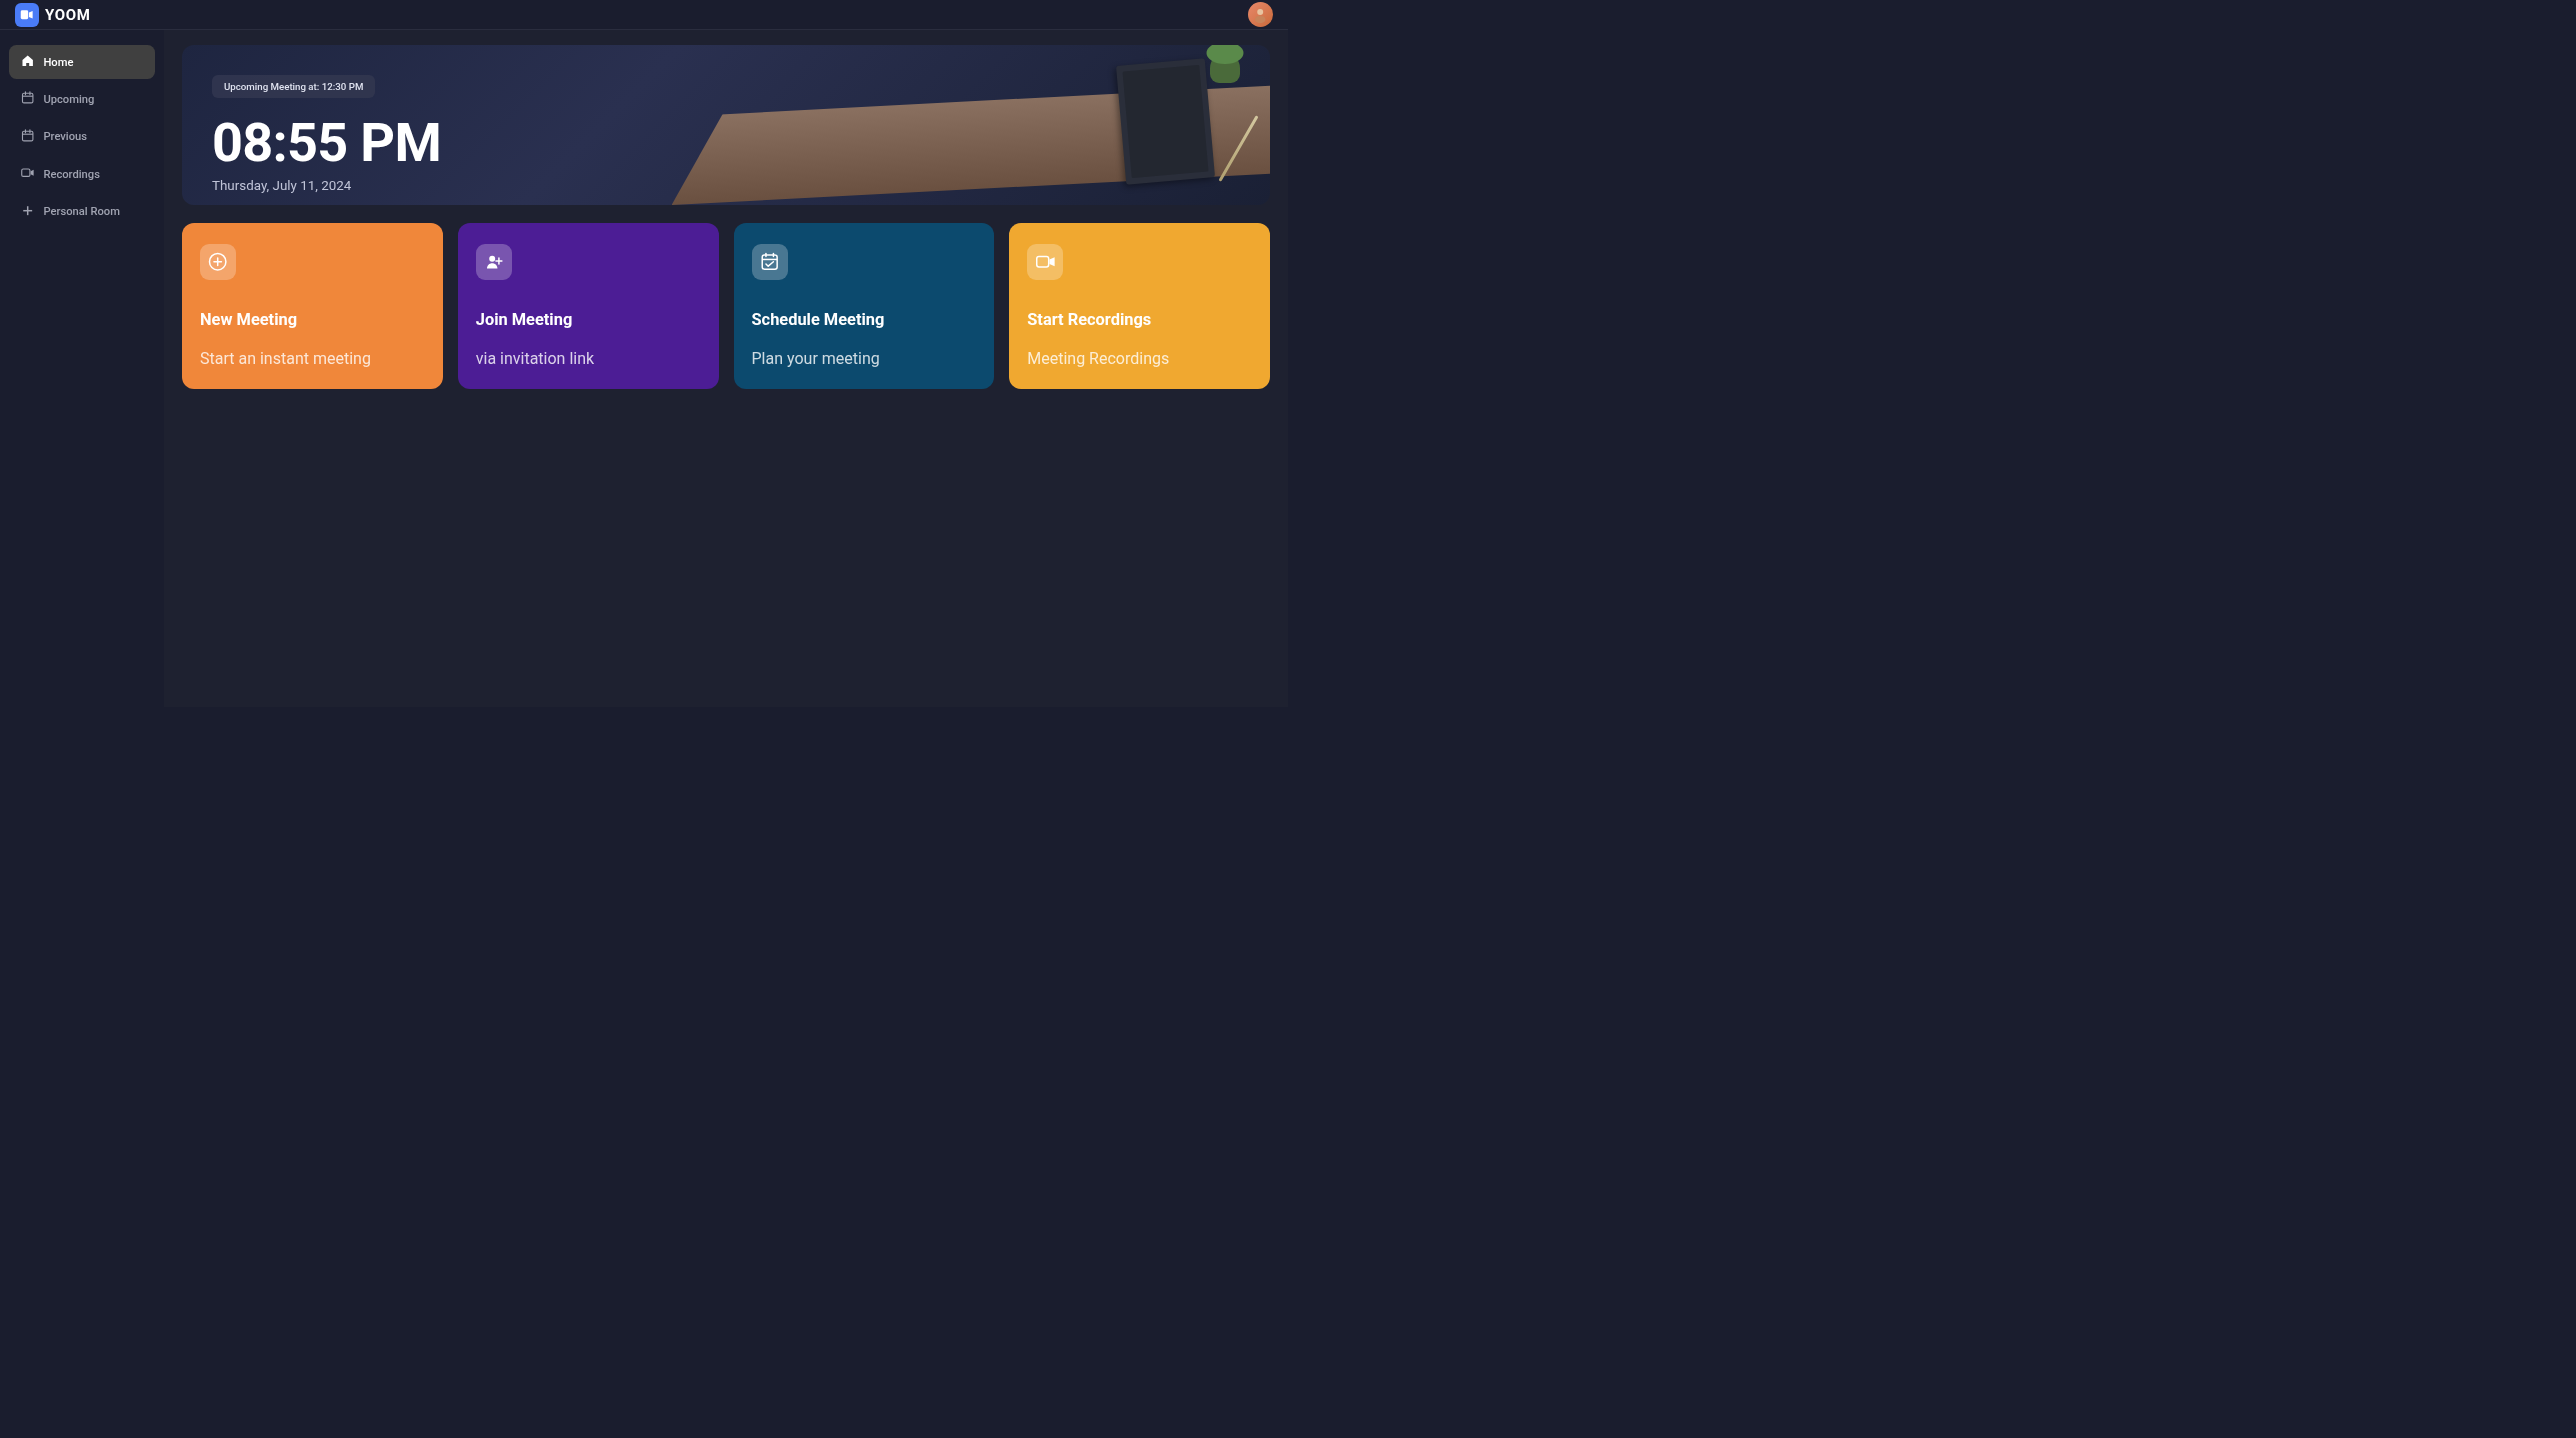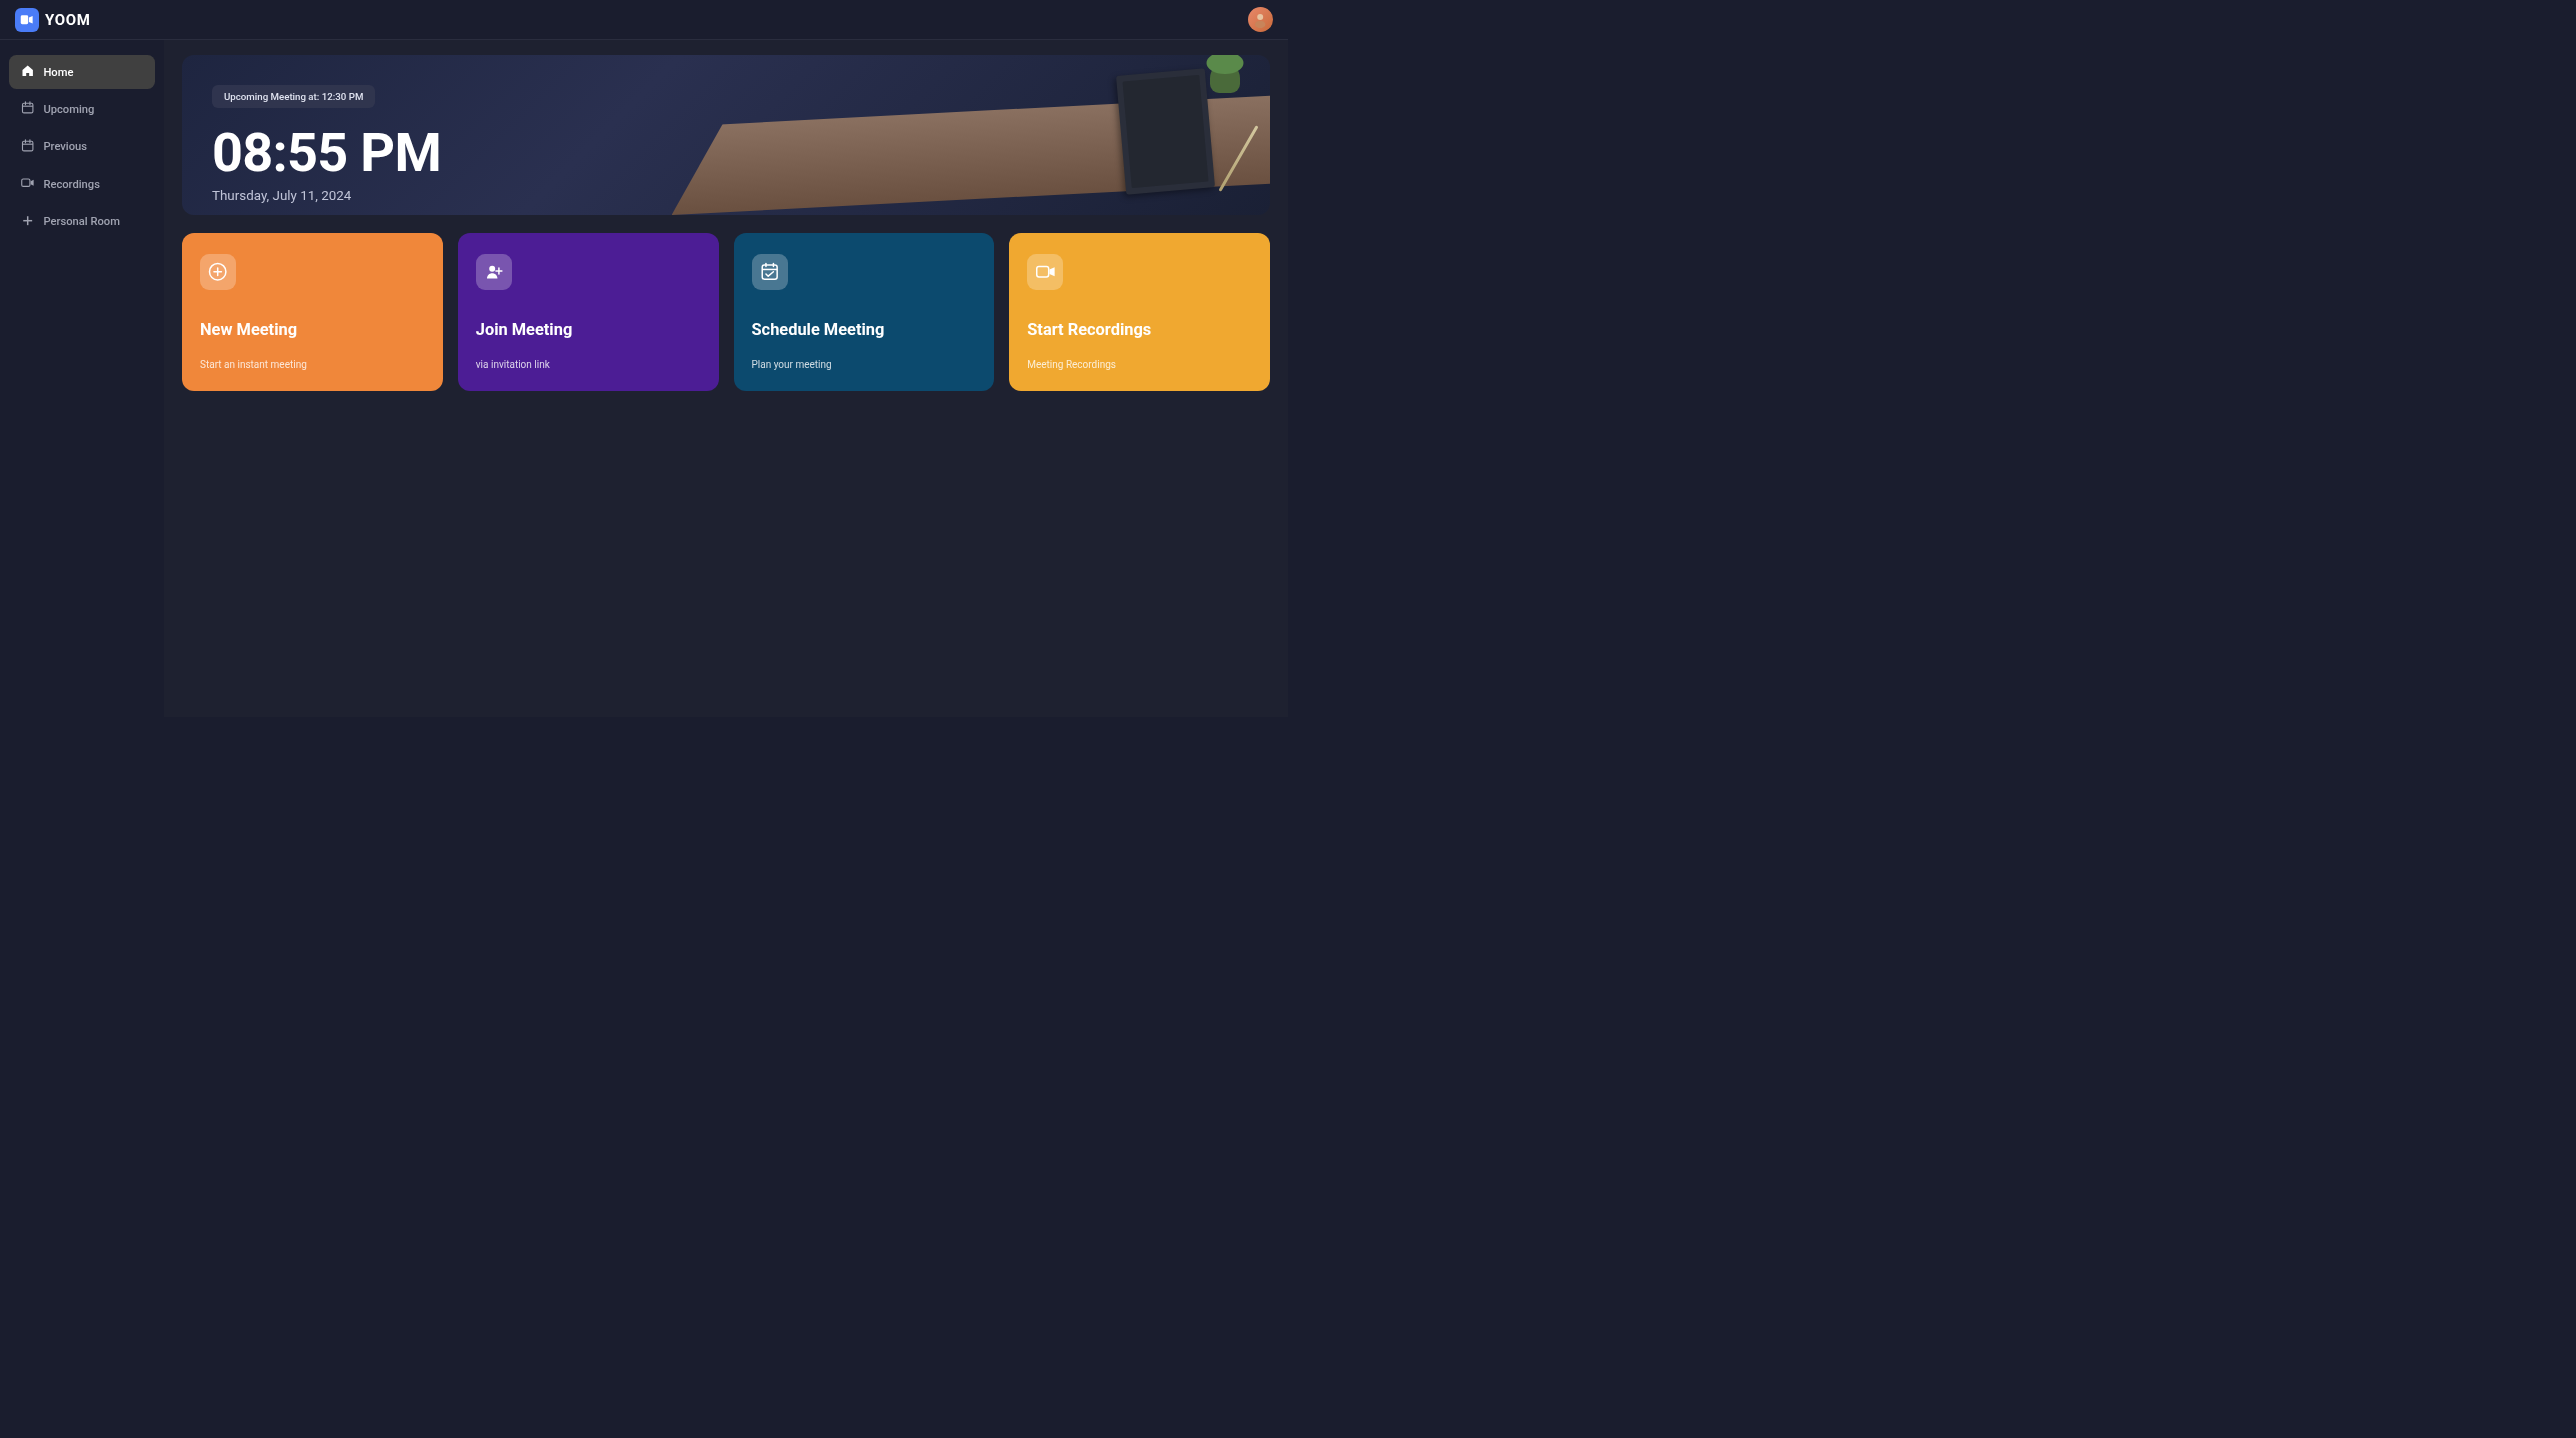--- a/index.html
+++ b/index.html
@@ -12,21 +12,21 @@
       height: 719px;
       overflow: hidden;
     }
 
     
     .topbar {
       display: flex;
       align-items: center;
       justify-content: space-between;
       padding: 0 15px;
-      height: 40px;
+      height: 30px;
       background-color: #1a1d2e;
       border-bottom: 0.7px solid #2a2d3e;
     }
 
     .logo {
       display: flex;
       align-items: center;
       gap: 6px;
     }
 
@@ -279,21 +279,21 @@
     }
 
     .card-title {
       font-size: 16.4px;
       font-weight: 700;
       color: #ffffff;
       margin-bottom: 8px;
     }
 
     .card-subtitle {
-      font-size: 10px;
+      font-size: 16px;
       color: rgba(255,255,255,0.8);
       margin-top: 20px;
     }
 
     
     .main::-webkit-scrollbar { width: 4.5px; }
     .main::-webkit-scrollbar-track { background: #1a1d2e; }
     .main::-webkit-scrollbar-thumb { background: #3a3d5e; border-radius: 2.2px; }
   </style>
 </head>

